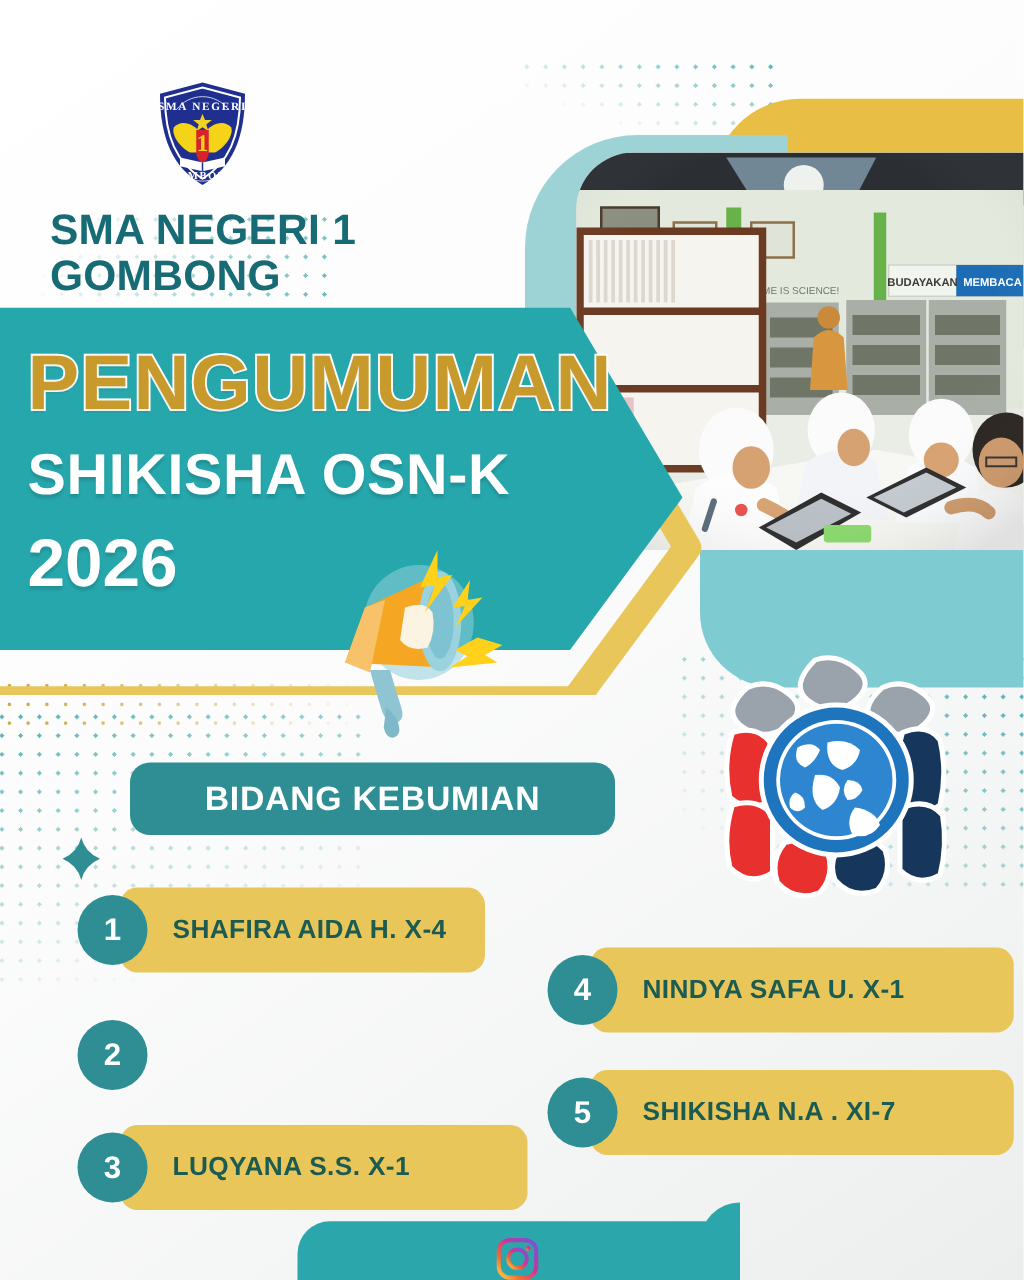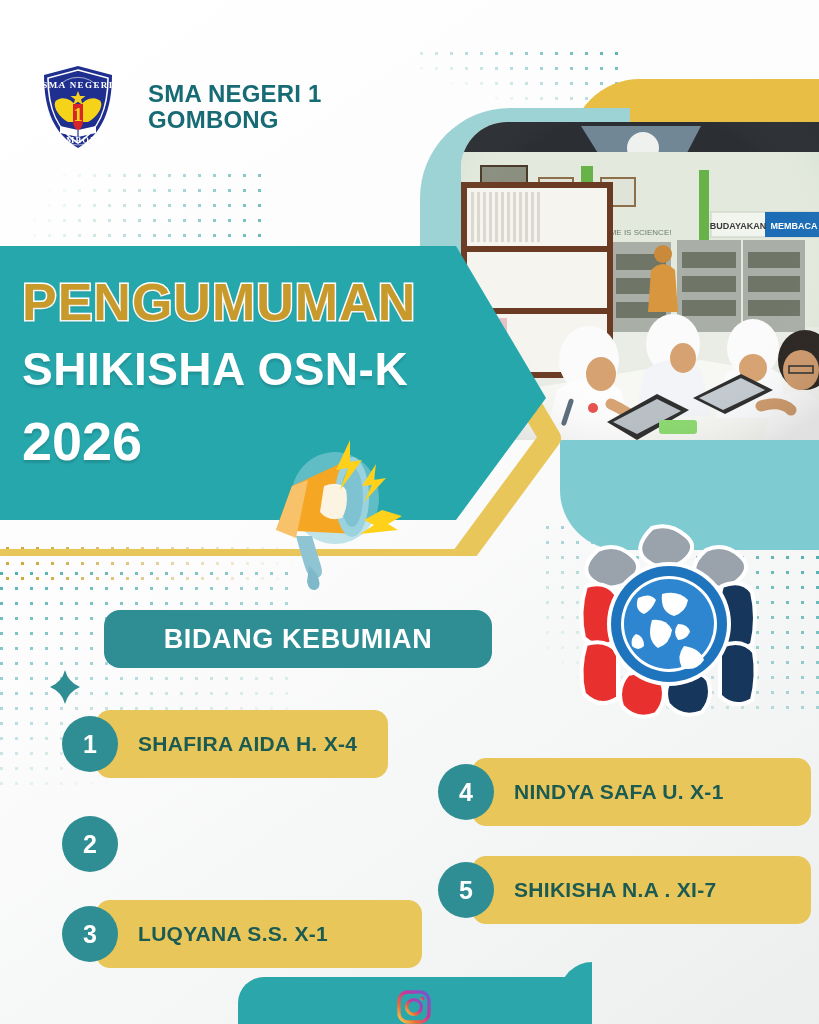--- a/index.html
+++ b/index.html
@@ -46,23 +46,23 @@
   }
   .dots-gold {
     top: 541px; left: 0px; width: 330px; height: 44px;
     background-image: radial-gradient(circle, #cda93f 1.5px, transparent 1.6px);
     background-size: 15px 15px;
     -webkit-mask-image: linear-gradient(95deg, rgba(0,0,0,1) 10%, rgba(0,0,0,0) 90%);
             mask-image: linear-gradient(95deg, rgba(0,0,0,1) 10%, rgba(0,0,0,0) 90%);
   }
 
   
-  .header { position: absolute; top: 64px; left: 40px; display: flex; align-items: center; gap: 32px; }
+  .header { position: absolute; top: 64px; left: 40px; display: flex; align-items: center; gap: 16px; flex-direction: column; }
   .school-name {
-    color: #176B74; font-size: 24px; font-weight: 800; line-height: 1.08;
+    color: #176B74; font-size: 34px; font-weight: 800; line-height: 1.08;
     letter-spacing: .2px; white-space: pre-line;
   }
 
   
   .photo-gold {
     position: absolute; top: 79px; left: 570px; width: 249px; height: 200px;
     background: #E9BE45; border-top-left-radius: 70px;
   }
   .photo-teal {
     position: absolute; top: 108px; left: 420px; width: 210px; height: 200px;
@@ -78,21 +78,21 @@
     overflow: hidden; background: #cfd6d2;
   }
   .photo svg { display: block; }
 
   
   .banner-wrap { position: absolute; top: 246px; left: -10px; width: 580px; height: 310px; }
   .banner-wrap svg { display: block; }
 
   .banner-text { position: absolute; top: 276px; left: 22px; width: 470px; }
   .t-pengumuman {
-    font-size: 52px; font-weight: 800; letter-spacing: 1px; line-height: 1;
+    font-size: 62px; font-weight: 800; letter-spacing: 1px; line-height: 1;
     color: #C79A2B;
     -webkit-text-stroke: 3px #ffffff;
     paint-order: stroke fill;
     text-shadow: 0 3px 0 rgba(0,0,0,.05);
   }
   .t-peserta {
     margin-top: 18px;
     font-size: 46px; font-weight: 800; letter-spacing: .5px; line-height: 1;
     color: #ffffff; text-shadow: 0 3px 2px rgba(0,0,0,.12);
   }

